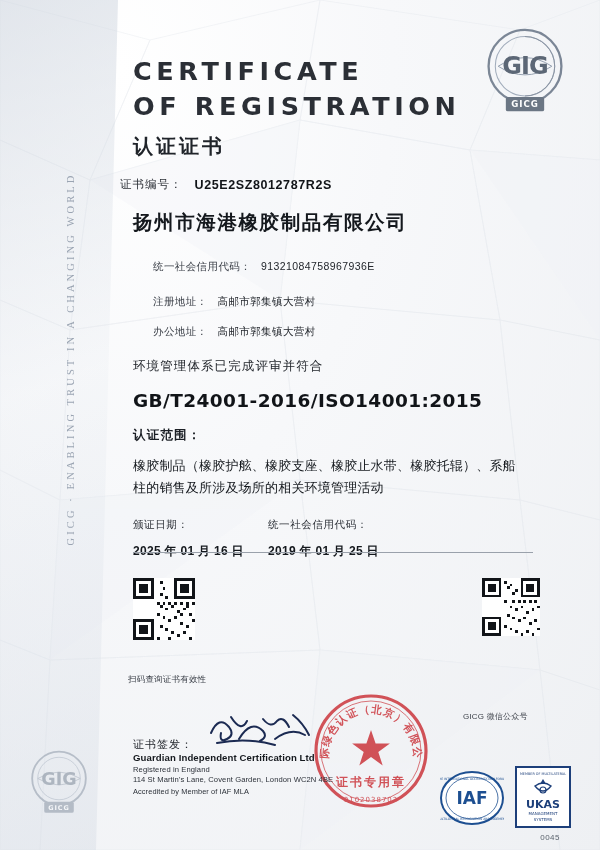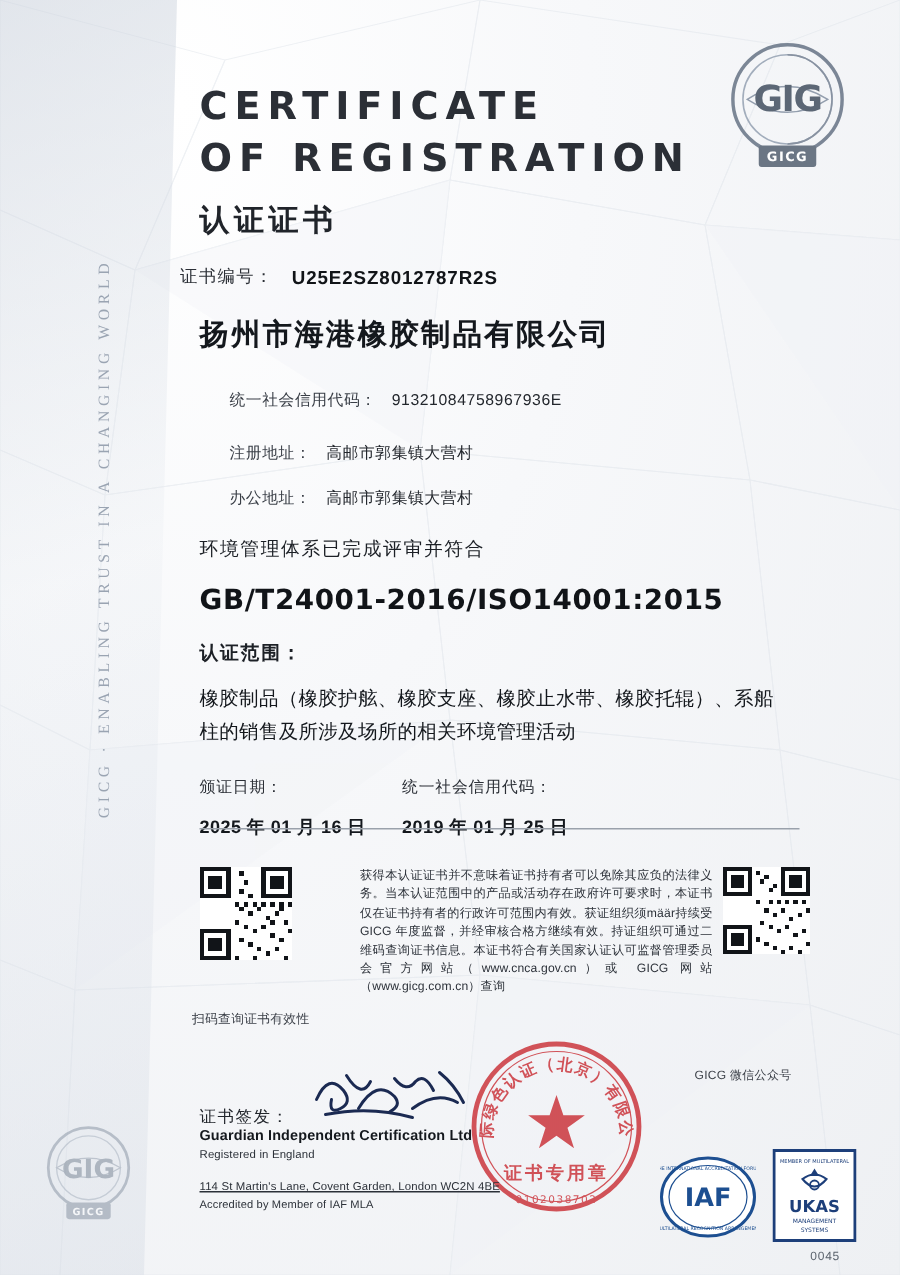--- a/index.html
+++ b/index.html
@@ -112,21 +112,21 @@
     font-size:8.1px;line-height:12.4px;color:#2b3038;text-align:justify;letter-spacing:.1px;
   }
 
   .sign-lab{position:absolute;left:133px;top:737px;font-size:11px;color:#22262c;letter-spacing:1px;}
   .sign-img{position:absolute;left:205px;top:705px;width:115px;height:46px;}
   .stamp{position:absolute;left:310px;top:690px;width:122px;height:122px;}
 
   .footer{position:absolute;left:133px;top:752px;}
   .f1{font-size:9.6px;font-weight:bold;color:#14181d;letter-spacing:.1px;}
   .f2{font-size:7.6px;color:#2b3038;margin-top:2px;letter-spacing:.1px;}
-  .f3{font-size:7.6px;color:#2b3038;margin-top:12px;letter-spacing:.1px;text-decoration:underline;}
+  .f3{font-size:7.6px;color:#2b3038;margin-top:1px;letter-spacing:.1px;}
   .f4{font-size:7.4px;color:#2b3038;margin-top:3px;letter-spacing:.1px;}
 
   .iaf{position:absolute;left:440px;top:770px;width:64px;height:56px;}
   .ukas{position:absolute;left:515px;top:766px;width:56px;height:62px;}
   .docnum{position:absolute;right:16px;bottom:8px;font-size:8px;color:#5b636d;letter-spacing:.5px;}
 </style>
 </head>
 <body>
 
 <div class="cert">
@@ -284,21 +284,20 @@
           <rect x="15" y="19" width="1" height="1"></rect>
         <rect x="17" y="18" width="1" height="1"></rect>
           <rect x="19" y="20" width="1" height="1"></rect>
         <rect x="8" y="20" width="1" height="1"></rect>
           <rect x="12" y="20" width="1" height="1"></rect>
         <rect x="16" y="12" width="1" height="1"></rect>
           <rect x="18" y="9" width="1" height="1"></rect>
       </g>
     </svg>
 
-    <div class="para">获得本认证证书并不意味着证书持有者可以免除其应负的法律义务。当本认证范围中的产品或活动存在政府许可要求时，本证书仅在证书持有者的行政许可范围内有效。获证组织须määr持续受 GICG 年度监督，并经审核合格方继续有效。持证组织可通过二维码查询证书信息。本证书符合有关国家认证认可监督管理委员会官方网站（www.cnca.gov.cn）或 GICG 网站（www.gicg.com.cn）查询</div>
 
     <svg class="qr-r" viewBox="0 0 21 21" shape-rendering="crispEdges" xmlns="http://www.w3.org/2000/svg">
       <rect width="21" height="21" fill="#ffffff"></rect>
       <g fill="#111418">
         <rect x="0" y="0" width="7" height="1"></rect>
           <rect x="0" y="6" width="7" height="1"></rect>
         <rect x="0" y="0" width="1" height="7"></rect>
           <rect x="6" y="0" width="1" height="7"></rect>
         <rect x="2" y="2" width="3" height="3"></rect>
         <rect x="14" y="0" width="7" height="1"></rect>

